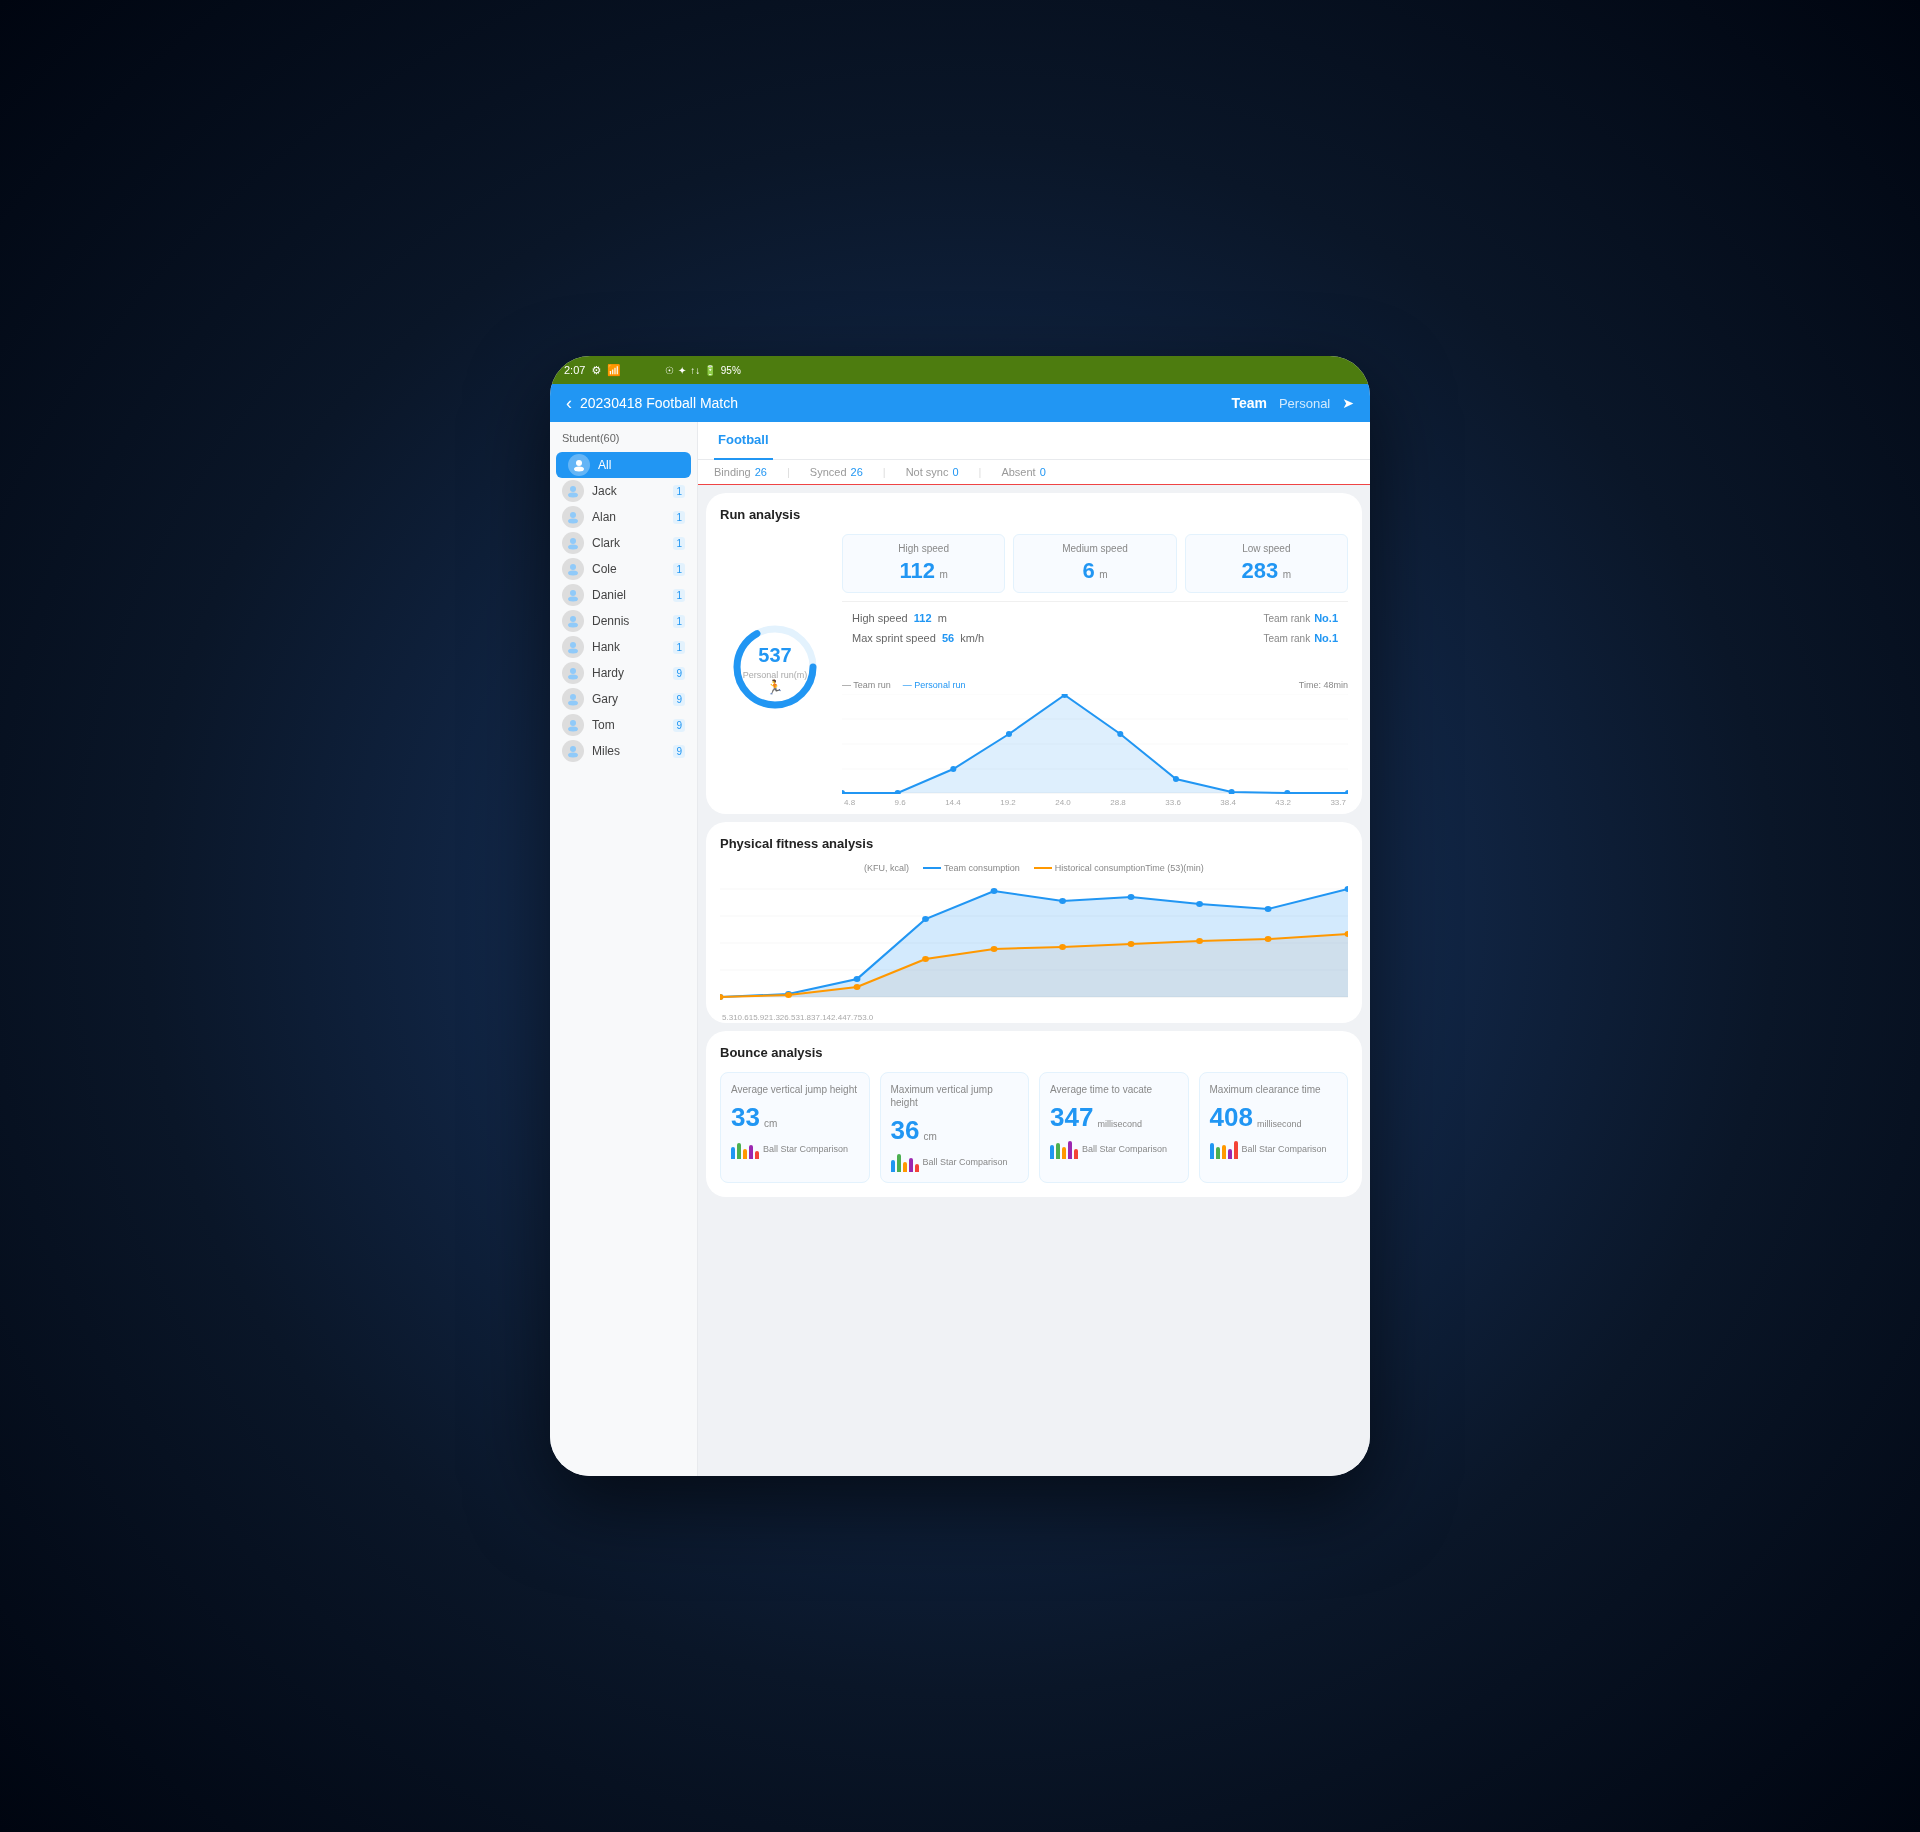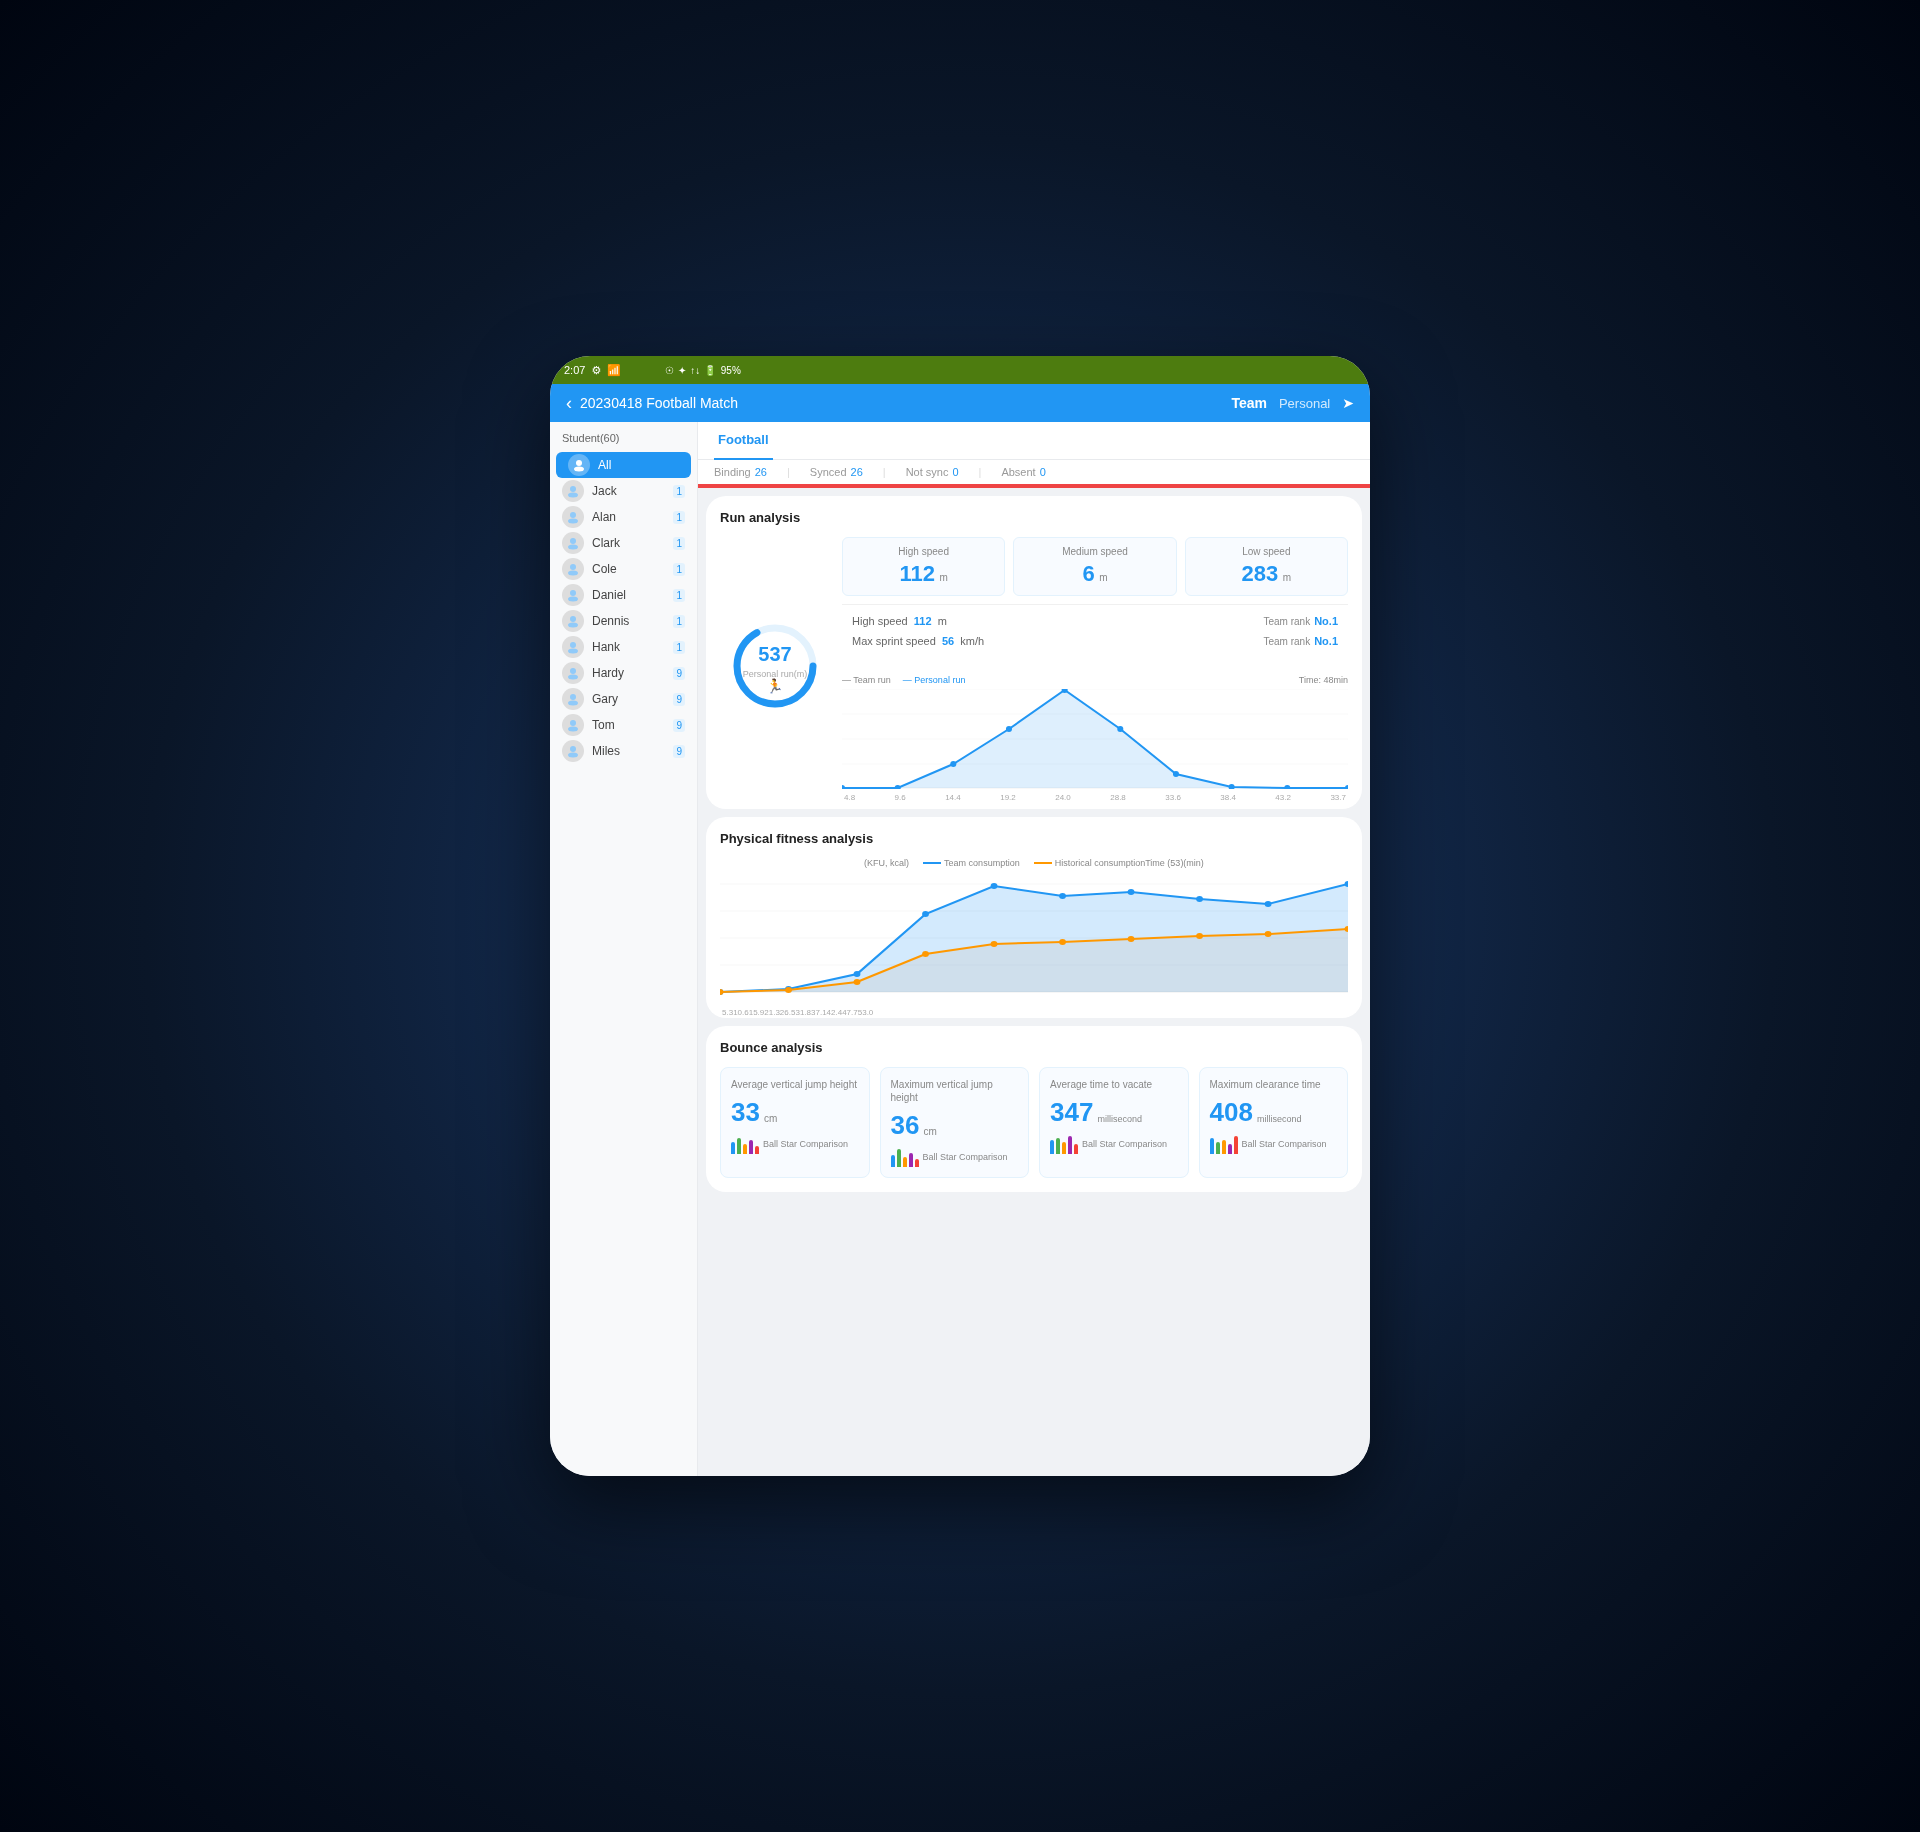--- a/index.html
+++ b/index.html
@@ -142,21 +142,21 @@
       border-bottom: 2px solid #2196F3;
     }
     
     .filter-bar {
       background: white;
       padding: 6px 16px;
       display: flex;
       gap: 20px;
       font-size: 11px;
       color: #666;
-      border-bottom: 4px solid #ef4444;
+      border-bottom: 1px solid #ef4444;
     }
     .filter-item { display: flex; gap: 4px; }
     .filter-label { color: #999; }
     .filter-value { color: #2196F3; }
     
     .section {
       background: white;
       margin: 8px;
       border-radius: 20px;
       padding: 14px;
@@ -209,21 +209,21 @@
     .run-details {
       display: flex;
       justify-content: space-between;
       font-size: 11px;
       padding: 4px 10px;
     }
     .run-detail-left { color: #666; }
     .run-detail-right { color: #2196F3; font-weight: 600; }
     .run-detail-rank { color: #888; font-size: 10px; margin-right: 4px; }
     .chart-area {
-      margin-top: 16px;
+      margin-top: 24px;
       position: relative;
       height: 120px;
     }
     
     .fitness-chart-area {
       height: 130px;
       position: relative;
     }
     
     .bounce-cards {

